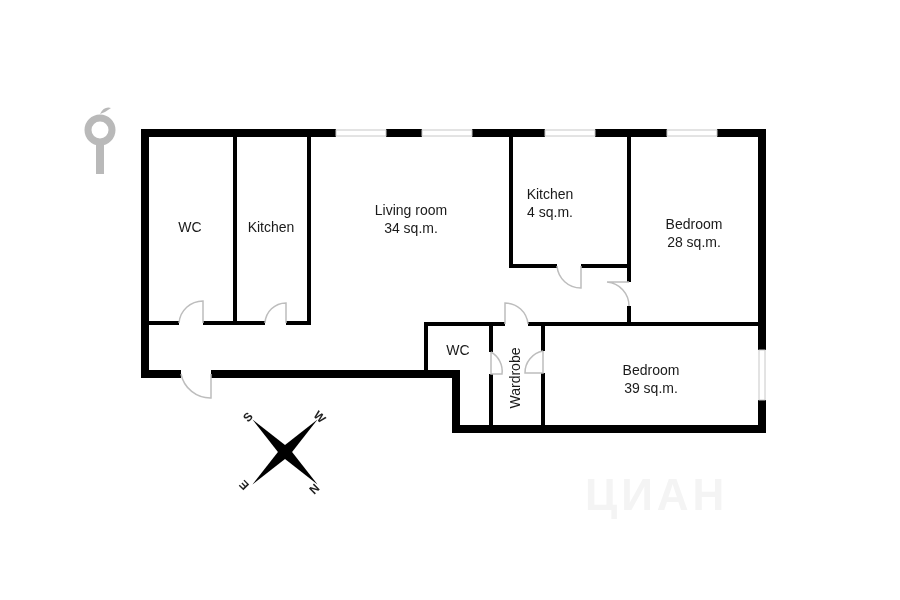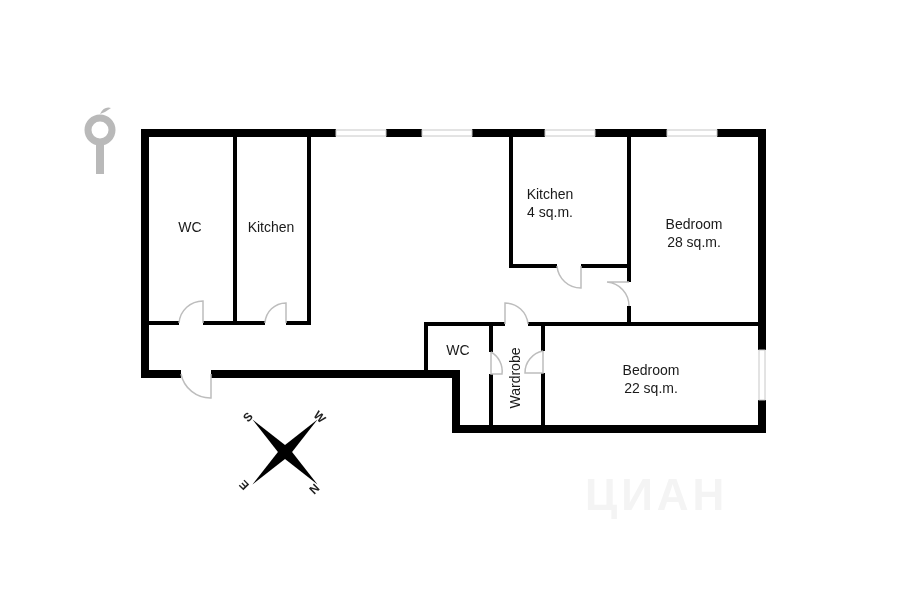--- a/index.html
+++ b/index.html
@@ -89,36 +89,40 @@
   </svg>
 
   <div class="wm">ЦИАН</div>
 
   <div class="lbl" style="left:190px;top:227px">
       <div>WC</div>
     </div>
   <div class="lbl" style="left:271px;top:227px">
       <div>Kitchen</div>
     </div>
+  <div class="lbl" style="left:411px;top:219px">
+      <div>Living room</div>
+      <div>34 sq.m.</div>
+    </div>
   <div class="lbl" style="left:550px;top:203px">
       <div>Kitchen</div>
       <div>4 sq.m.</div>
     </div>
   <div class="lbl" style="left:694px;top:233px">
       <div>Bedroom</div>
       <div>28 sq.m.</div>
     </div>
   <div class="lbl" style="left:458px;top:350px">
       <div>WC</div>
     </div>
   <div class="lbl" style="left:515px;top:378px;transform:translate(-50%,-50%) rotate(-90deg)">
       <div>Wardrobe</div>
     </div>
   <div class="lbl" style="left:651px;top:379px">
       <div>Bedroom</div>
-      <div>22 sq.m.</div>
+      <div>39 sq.m.</div>
     </div>
 
   <div class="compass-l" style="left:244px;top:410px;transform:rotate(-45deg)">S</div>
   <div class="compass-l" style="left:314px;top:410px;transform:rotate(45deg)">W</div>
   <div class="compass-l" style="left:240px;top:478px;transform:rotate(-135deg)">E</div>
   <div class="compass-l" style="left:310px;top:482px;transform:rotate(135deg)">N</div>
 </div>
 
 </body></html>

